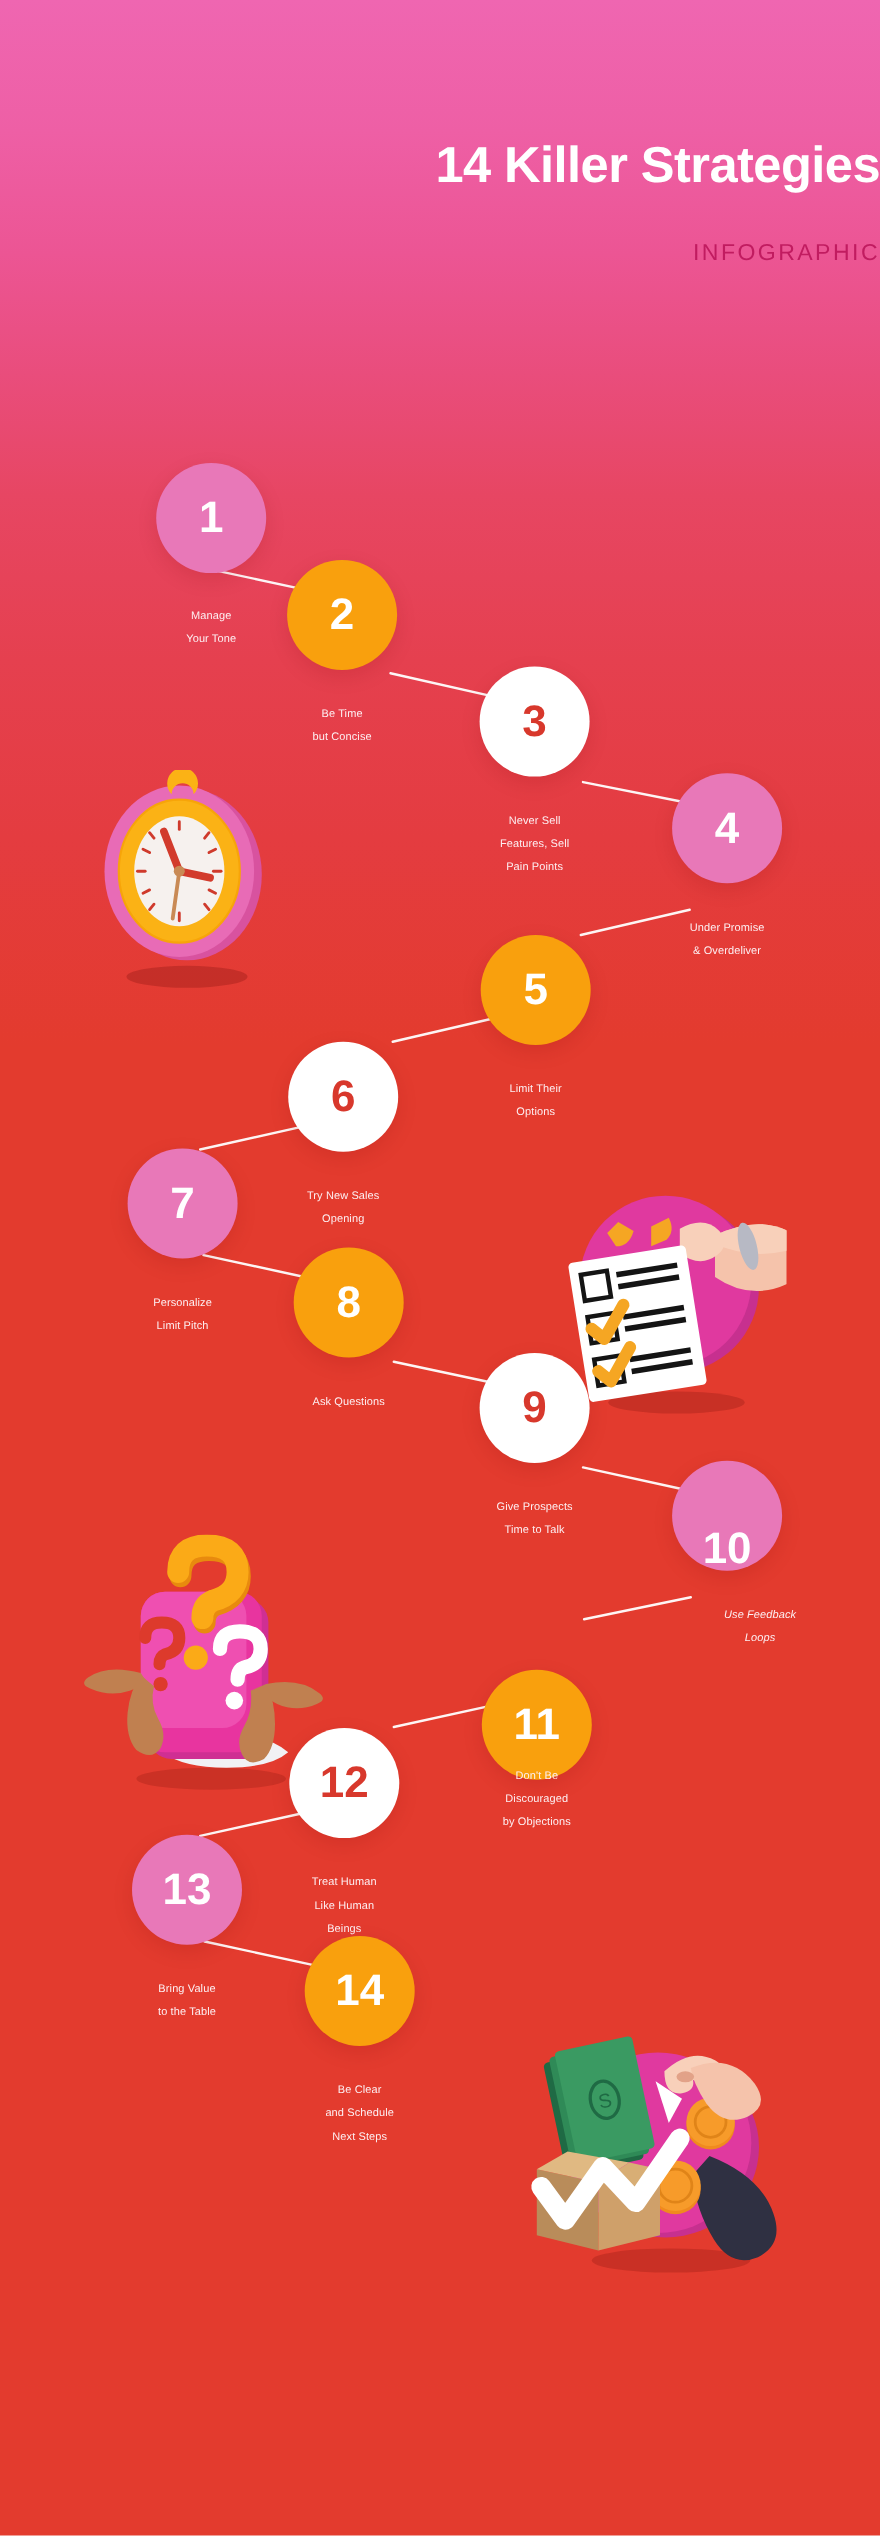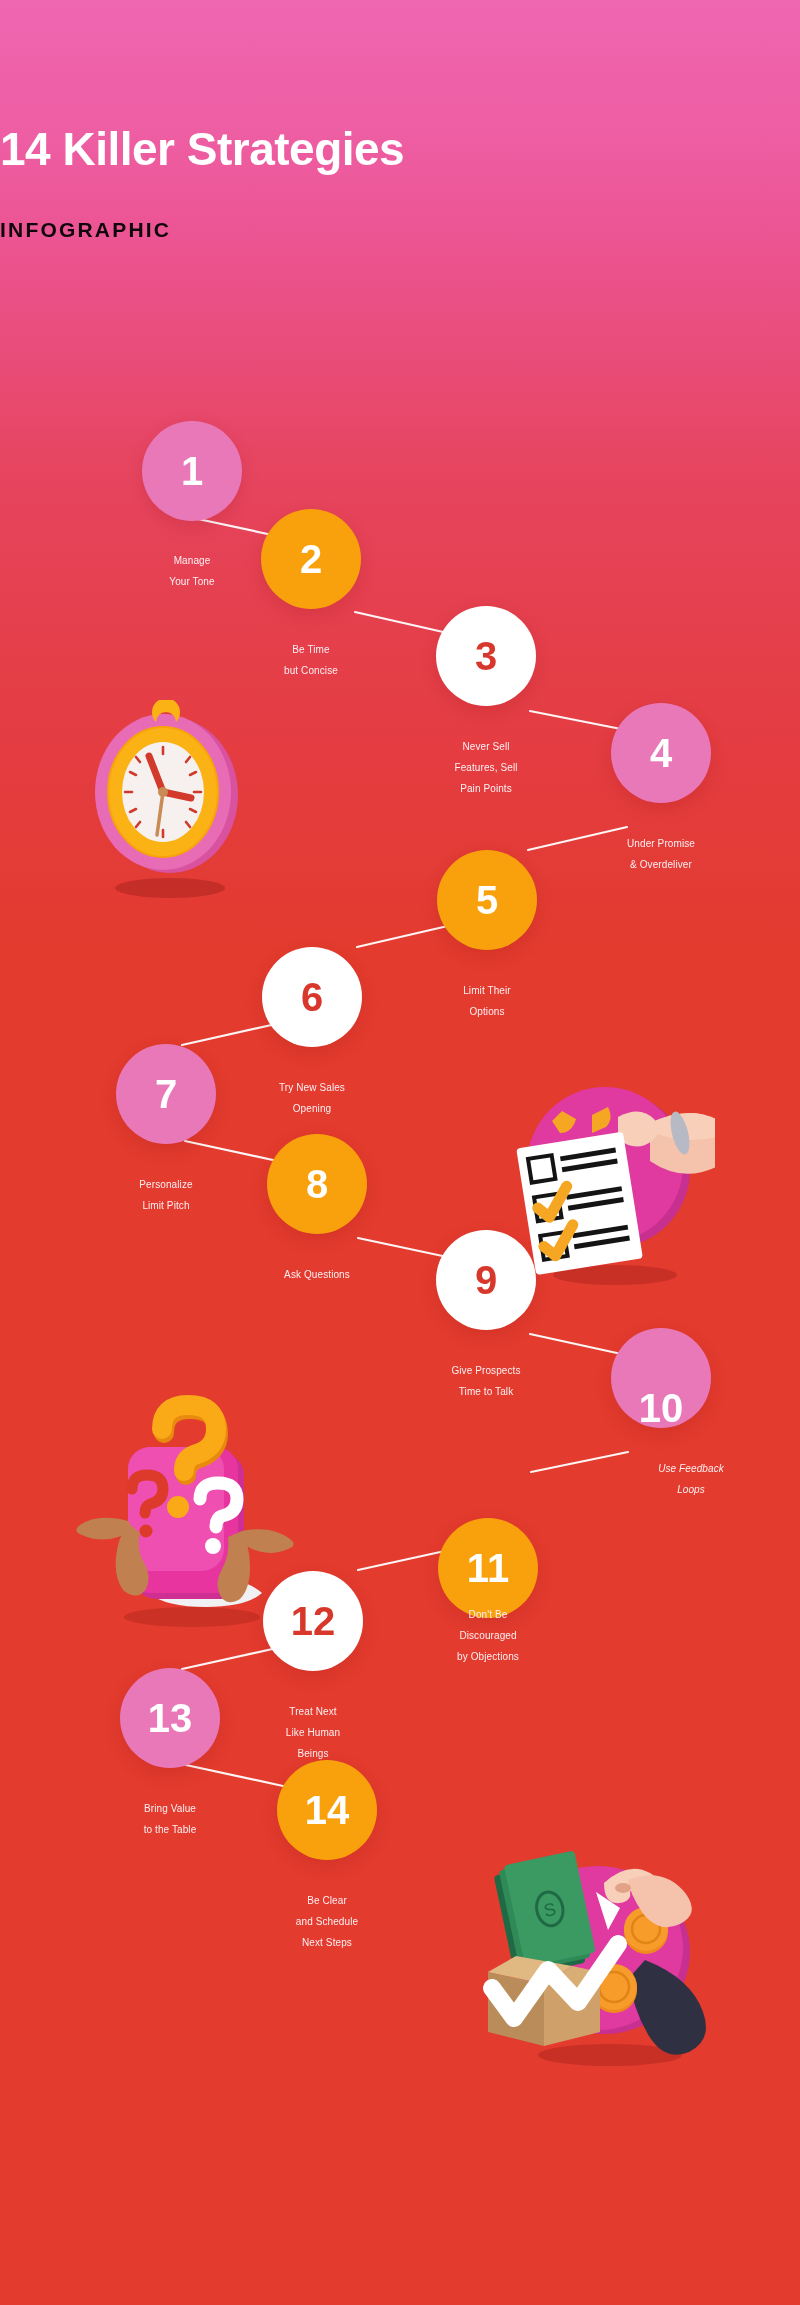--- a/index.html
+++ b/index.html
@@ -14,26 +14,26 @@
         #ec5594 230px,
         #e94d7c 340px,
         #e74663 450px,
         #e5404f 600px,
         #e43c40 760px,
         #e33b2e 950px,
         #e33b2e 2305px);
   }
 
   
-  #header { position:absolute; left:0; top:0; width:800px; text-align:left; }
+  #header { position:absolute; left:0; top:0; width:800px; text-align:right; }
   #title { color:#ffffff; font-weight:bold; font-size:46px; line-height:62px;
            letter-spacing:-0.5px; padding-top:118px; }
   #title .tline { display:block; }
-  #subtitle { color:#000000; font-size:21px; letter-spacing:2.2px;
-              opacity:.93; margin-top:38px; font-weight:700; }
+  #subtitle { color:#be185d; font-size:21px; letter-spacing:2.2px;
+              opacity:.93; margin-top:38px; font-weight:400; }
 
   
   #lines { position:absolute; left:0; top:0; width:800px; height:2305px; }
 
   
   .node { position:absolute; }
   .bubble {
     position:absolute; width:100px; height:100px; border-radius:50%;
     display:flex; align-items:center; justify-content:center;
     font-weight:bold; font-size:40px; line-height:1;
@@ -197,21 +197,21 @@
     <div>Discouraged</div>
     <div>by Objections</div>
   </div>
 </div>
 
 <div class="node">
   <div class="bubble white" style="left:263px; top:1571px;">
     <span>12</span>
   </div>
   <div class="caption" style="left:218px; top:1701px;">
-    <div>Treat Next</div>
+    <div>Treat Human</div>
     <div>Like Human</div>
     <div>Beings</div>
   </div>
 </div>
 
 <div class="node">
   <div class="bubble pink" style="left:120px; top:1668px;">
     <span>13</span>
   </div>
   <div class="caption" style="left:75px; top:1798px;">

